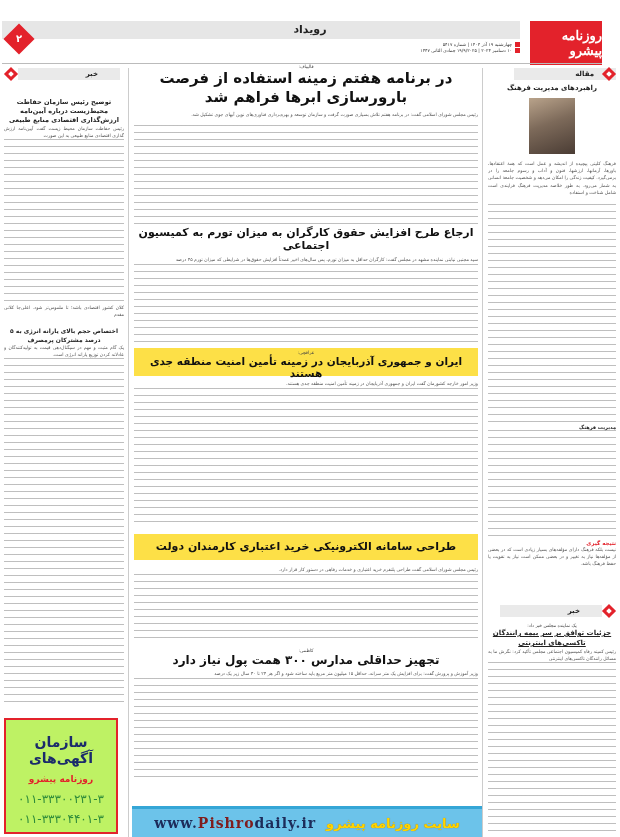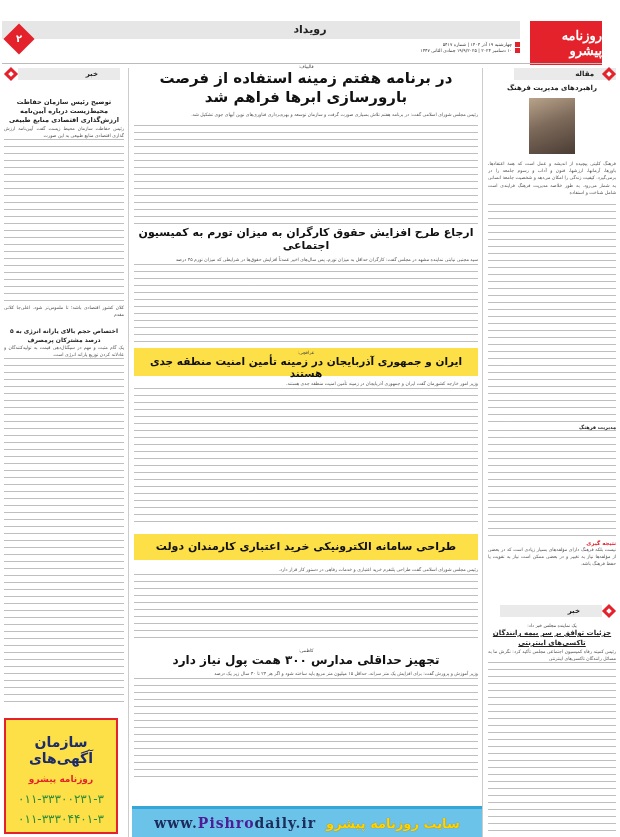--- a/index.html
+++ b/index.html
@@ -19,27 +19,27 @@
   .sechead{height:12px;background:#eaeaea;font-size:7px;font-weight:bold;line-height:12px;padding-right:22px;}
   .diamond{width:10px;height:10px;background:#e3222b;transform:rotate(45deg);}
   .diamond::after{content:"";position:absolute;left:3px;top:3px;width:4px;height:4px;background:#fff;}
   
   .para{font-size:4.6px;line-height:7.2px;color:#555;text-align:justify;}
   .textblock{background:repeating-linear-gradient(to bottom,#8a8a8a 0,#8a8a8a 1.4px,transparent 1.4px,transparent 7px);opacity:.55;}
   .h-big{font-weight:bold;color:#111;text-align:center;}
   .kicker{font-size:4.5px;color:#444;text-align:center;}
   .band{background:#fde047;}
   .photo{background:linear-gradient(160deg,#b9a38b 0%,#7d6a5a 45%,#4a3c34 100%);}
-  .ad{border:2px solid #e3222b;background:#fde047;text-align:center;}
+  .ad{border:2px solid #e3222b;background:#bef264;text-align:center;}
   .ad-title{font-weight:bold;color:#1b2b6b;font-size:14px;margin-top:14px;}
   .ad-sub{color:#e3222b;font-weight:bold;font-size:9px;margin-top:8px;}
   .ad-phone{color:#2e8b3a;font-size:12px;margin-top:8px;direction:ltr;}
   .banner{background:#6cc3ea;border-top:3px solid #35a6d6;display:flex;align-items:center;justify-content:center;gap:10px;}
   .banner-url{direction:ltr;font-family:"DejaVu Serif",serif;font-weight:bold;font-size:14px;color:#1d2c5a;letter-spacing:1px;}
-  .banner-url .red{color:#4c1d95;}
+  .banner-url .red{color:#7f1d1d;}
   .banner-label{color:#ffd400;font-weight:bold;font-size:13px;text-shadow:0 0 1px #9a6b00;}
 </style>
 </head>
 <body>
 
 <div class="abs masthead">
     <span>روزنامه پیشرو</span>
   </div>
 <div class="abs section-bar"></div>
 <div class="abs section-title">رویداد</div>

